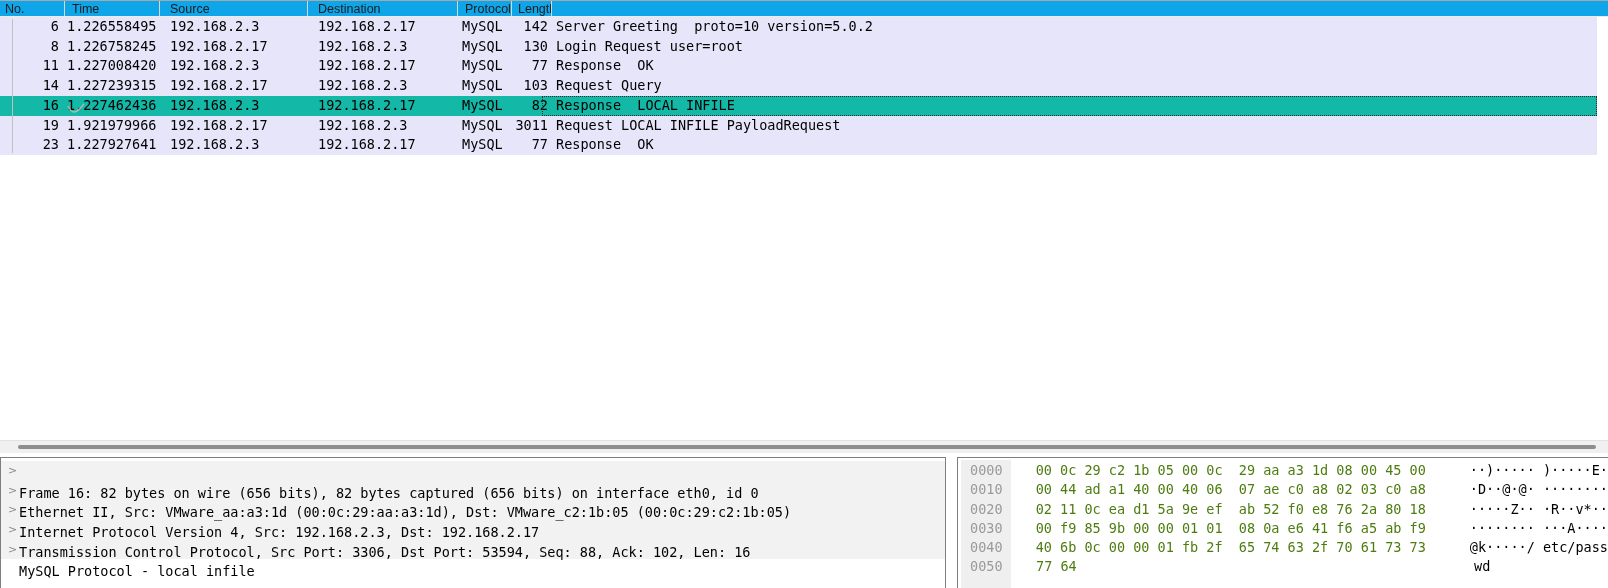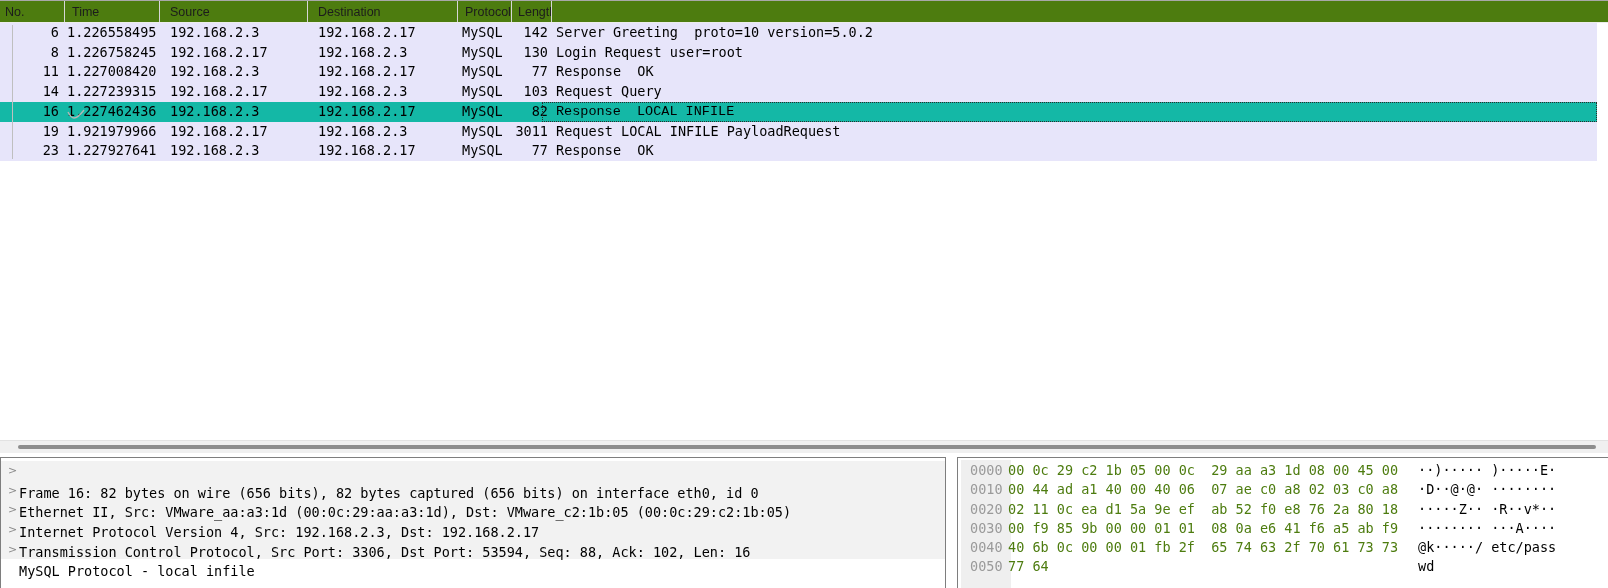--- a/index.html
+++ b/index.html
@@ -1,20 +1,20 @@
 <!DOCTYPE html>
 <html><head>
 <meta charset="utf-8">
 <style>
   html,body{margin:0;padding:0;overflow:hidden;background:#ffffff;}
   body{width:1608px;height:588px;position:relative;font-family:"DejaVu Sans Mono",monospace;color:#000;}
 
   
   .packet-list{position:absolute;left:0;top:0;width:1608px;height:440px;background:#fff;border-top:1px solid #a8a8a8;box-sizing:border-box;}
-  .plist-header{display:flex;height:22px;background:#4d7c0f;border-bottom:1px solid #ececec;font-family:"Liberation Sans",sans-serif;font-size:12.5px;color:#1c1c1c;box-sizing:border-box;justify-content:flex-end;}
+  .plist-header{display:flex;height:16px;background:#0ea5e9;border-bottom:1px solid #ececec;font-family:"Liberation Sans",sans-serif;font-size:12.5px;color:#1c1c1c;box-sizing:border-box;justify-content:flex-end;}
   .hc{display:flex;align-items:center;border-right:1px solid #d6d6d6;box-sizing:border-box;overflow:hidden;white-space:nowrap;}
   .hc-no{width:65px;padding-left:5px;}
   .hc-time{width:95px;padding-left:7px;}
   .hc-src{width:148px;padding-left:10px;}
   .hc-dst{width:150px;padding-left:10px;}
   .hc-proto{width:54px;padding-left:7px;}
   .hc-len{width:40px;padding-left:6px;}
   .hc-info{flex:1;padding-left:5px;border-right:none;margin-top:28px;}
 
   .rows{position:relative;width:1597px;}
@@ -22,36 +22,36 @@
   .prow{position:relative;display:flex;height:19.72px;background:#e7e5fa;font-size:13.5px;line-height:19.72px;white-space:pre;}
   .prow.selected{background:#14b8a6;}
   .pc{box-sizing:border-box;overflow:hidden;}
   .c-no{width:65px;text-align:right;padding-right:6px;}
   .c-time{width:95px;padding-left:2px;}
   .c-src{width:148px;padding-left:10px;}
   .c-dst{width:150px;padding-left:10px;}
   .c-proto{width:54px;padding-left:4px;}
   .c-len{width:40px;text-align:right;padding-right:4px;}
   .c-info{flex:1;border:1px solid transparent;margin-left:-10px;padding-left:13px;line-height:17.7px;}
-  .prow.selected .c-info{border:1px dotted #2a2a2a;font-family:Liberation Mono, monospace;}
+  .prow.selected .c-info{border:1px dotted #2a2a2a;}
   .mark{position:absolute;left:2px;top:4px;z-index:2;}
 
   
   .hscroll{position:absolute;left:0;top:440px;width:1608px;height:13px;background:#f0f0f0;border-top:1px solid #e2e2e2;box-sizing:border-box;}
   .hthumb{position:absolute;left:18px;right:12px;top:4px;height:4px;background:#8d8d8d;border-radius:2px;}
 
   
   .details-pane{position:absolute;left:0;top:457px;width:946px;height:140px;background:#ffffff;border:1px solid #7e7e7e;box-sizing:border-box;padding-top:3px;}
   .drow{display:flex;align-items:center;height:19.6px;background:#f2f2f2;font-size:13.5px;white-space:pre;}
   .chev{width:18px;padding-left:7px;color:#8a8a8a;font-family:"DejaVu Sans",sans-serif;font-size:11px;box-sizing:border-box;}
   .dtext{color:#000;margin-top:44px;}
 
   .hex-pane{position:absolute;left:957px;top:457px;width:651px;height:140px;background:#ffffff;border:1px solid #7e7e7e;border-right:none;box-sizing:border-box;padding-top:3px;}
   .hex-pane .offstrip{position:absolute;left:3px;top:2px;bottom:0;width:50px;background:#efefef;}
-  .hexrow{position:relative;display:flex;height:19.3px;line-height:19.3px;font-size:13.5px;white-space:pre;}
+  .hexrow{position:relative;display:flex;height:19.3px;line-height:19.3px;font-size:13.5px;white-space:pre;gap:28px;}
   .hoff{width:50px;padding-left:12px;color:#9a9a9a;box-sizing:border-box;}
   .hbytes{width:400px;margin-left:0;color:#4d7c0f;}
   .hascii{margin-left:10px;color:#000;}
 </style>
 </head>
 <body>
 
 <div class="packet-list">
   <div class="plist-header">
     <div class="hc hc-no">No.</div>

